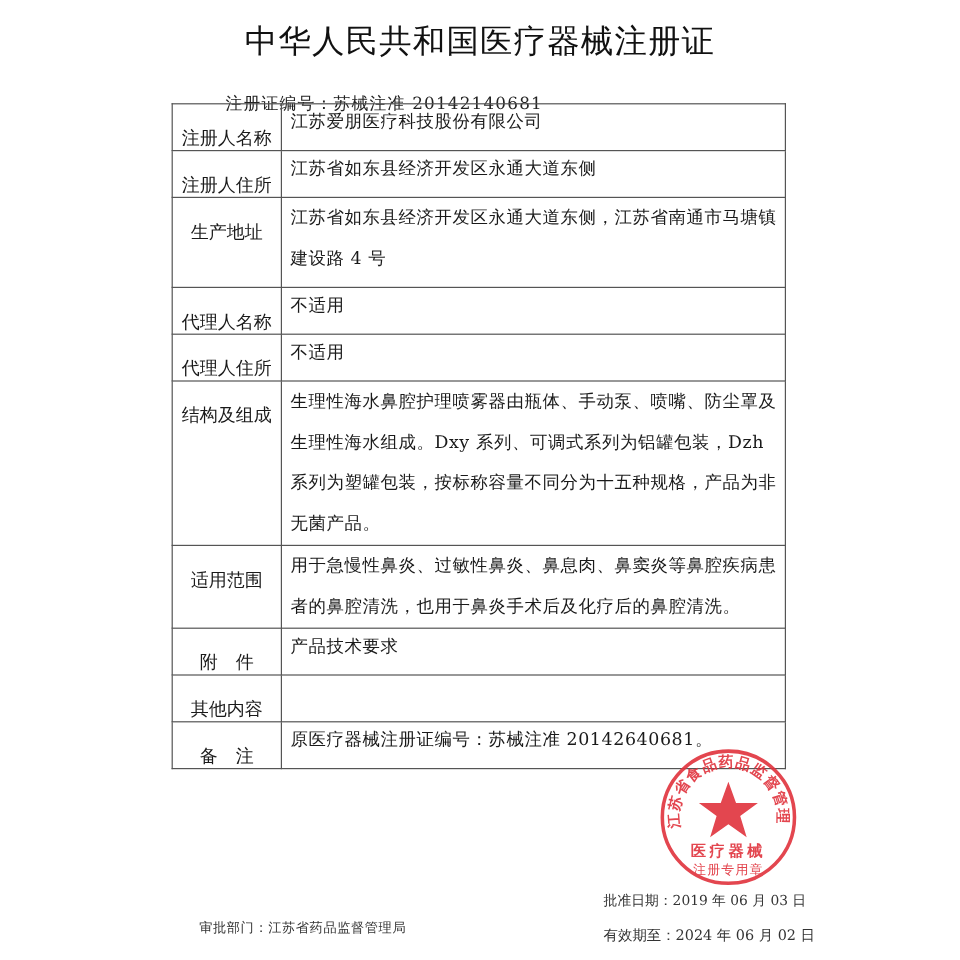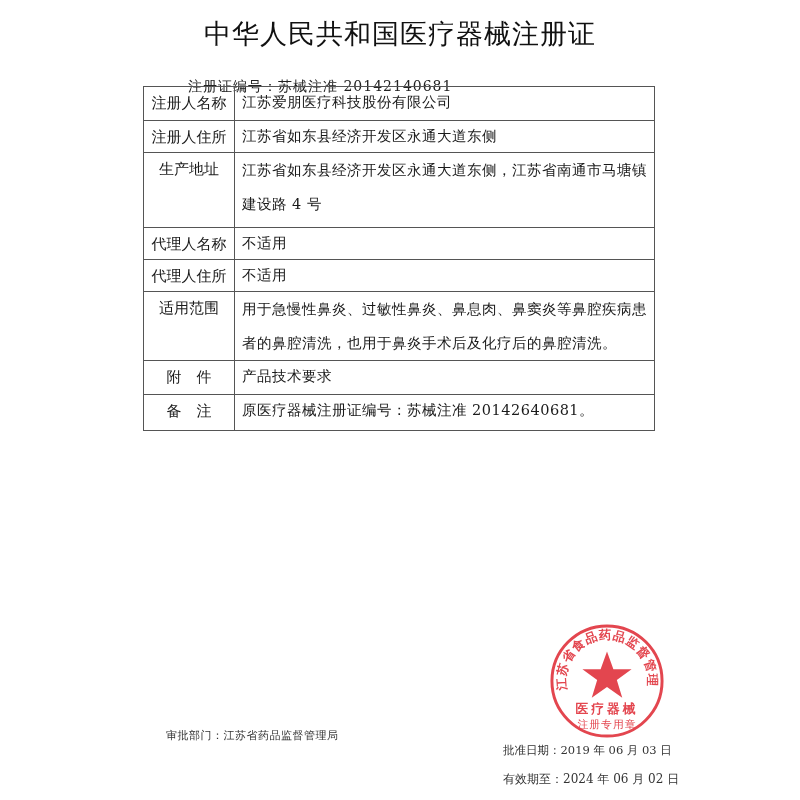--- a/index.html
+++ b/index.html
@@ -48,21 +48,21 @@
       border: 1.3px solid #555;
       padding: 0;
       vertical-align: top;
     }
     .cert-table td.label {
       width: 90px;
       text-align: center;
       font-size: 15px;
       color: #1a1a1a;
       font-family: Liberation Mono, monospace;
-      padding-top: 7px;
+      padding-top: 19px;
       margin-left: 12px;
     }
     .cert-table td.value {
       font-size: 14.5px;
       line-height: 34px;
       padding: 0 6px 0 7px;
       color: #1a1a1a;
       letter-spacing: 0.5px;
     }
     .cert-table td.value.single {
@@ -73,21 +73,21 @@
       left: 548px;
       top: 622px;
       width: 118px;
       height: 118px;
       pointer-events: none;
       opacity: 0.9;
     }
     .footer-dept {
       position: absolute;
       left: 166px;
-      top: 728px;
+      top: 766px;
       font-size: 11px;
       color: #333;
       letter-spacing: 0.5px;
     }
     .footer-date1 {
       position: absolute;
       left: 503px;
       top: 743px;
       font-size: 11.5px;
       color: #333;
@@ -124,27 +124,35 @@
         <td class="value">江苏省如东县经济开发区永通大道东侧，江苏省南通市马塘镇建设路 4 号</td>
       </tr>
       <tr style="height: 29px;">
         <td class="label">代理人名称</td>
         <td class="value single">不适用</td>
       </tr>
       <tr style="height: 29px;">
         <td class="label">代理人住所</td>
         <td class="value single">不适用</td>
       </tr>
+      <tr style="height: 134px;">
+        <td class="label">结构及组成</td>
+        <td class="value">生理性海水鼻腔护理喷雾器由瓶体、手动泵、喷嘴、防尘罩及生理性海水组成。Dxy 系列、可调式系列为铝罐包装，Dzh 系列为塑罐包装，按标称容量不同分为十五种规格，产品为非无菌产品。</td>
+      </tr>
       <tr style="height: 68px;">
         <td class="label">适用范围</td>
         <td class="value">用于急慢性鼻炎、过敏性鼻炎、鼻息肉、鼻窦炎等鼻腔疾病患者的鼻腔清洗，也用于鼻炎手术后及化疗后的鼻腔清洗。</td>
       </tr>
       <tr style="height: 34px;">
         <td class="label">附　件</td>
         <td class="value single">产品技术要求</td>
+      </tr>
+      <tr style="height: 36px;">
+        <td class="label">其他内容</td>
+        <td class="value single"></td>
       </tr>
       <tr style="height: 36px;">
         <td class="label">备　注</td>
         <td class="value single">原医疗器械注册证编号：苏械注准 20142640681。</td>
       </tr>
     </tbody>
 </table>
 
 <svg class="stamp" viewBox="0 0 120 120" xmlns="http://www.w3.org/2000/svg">
   <defs>

